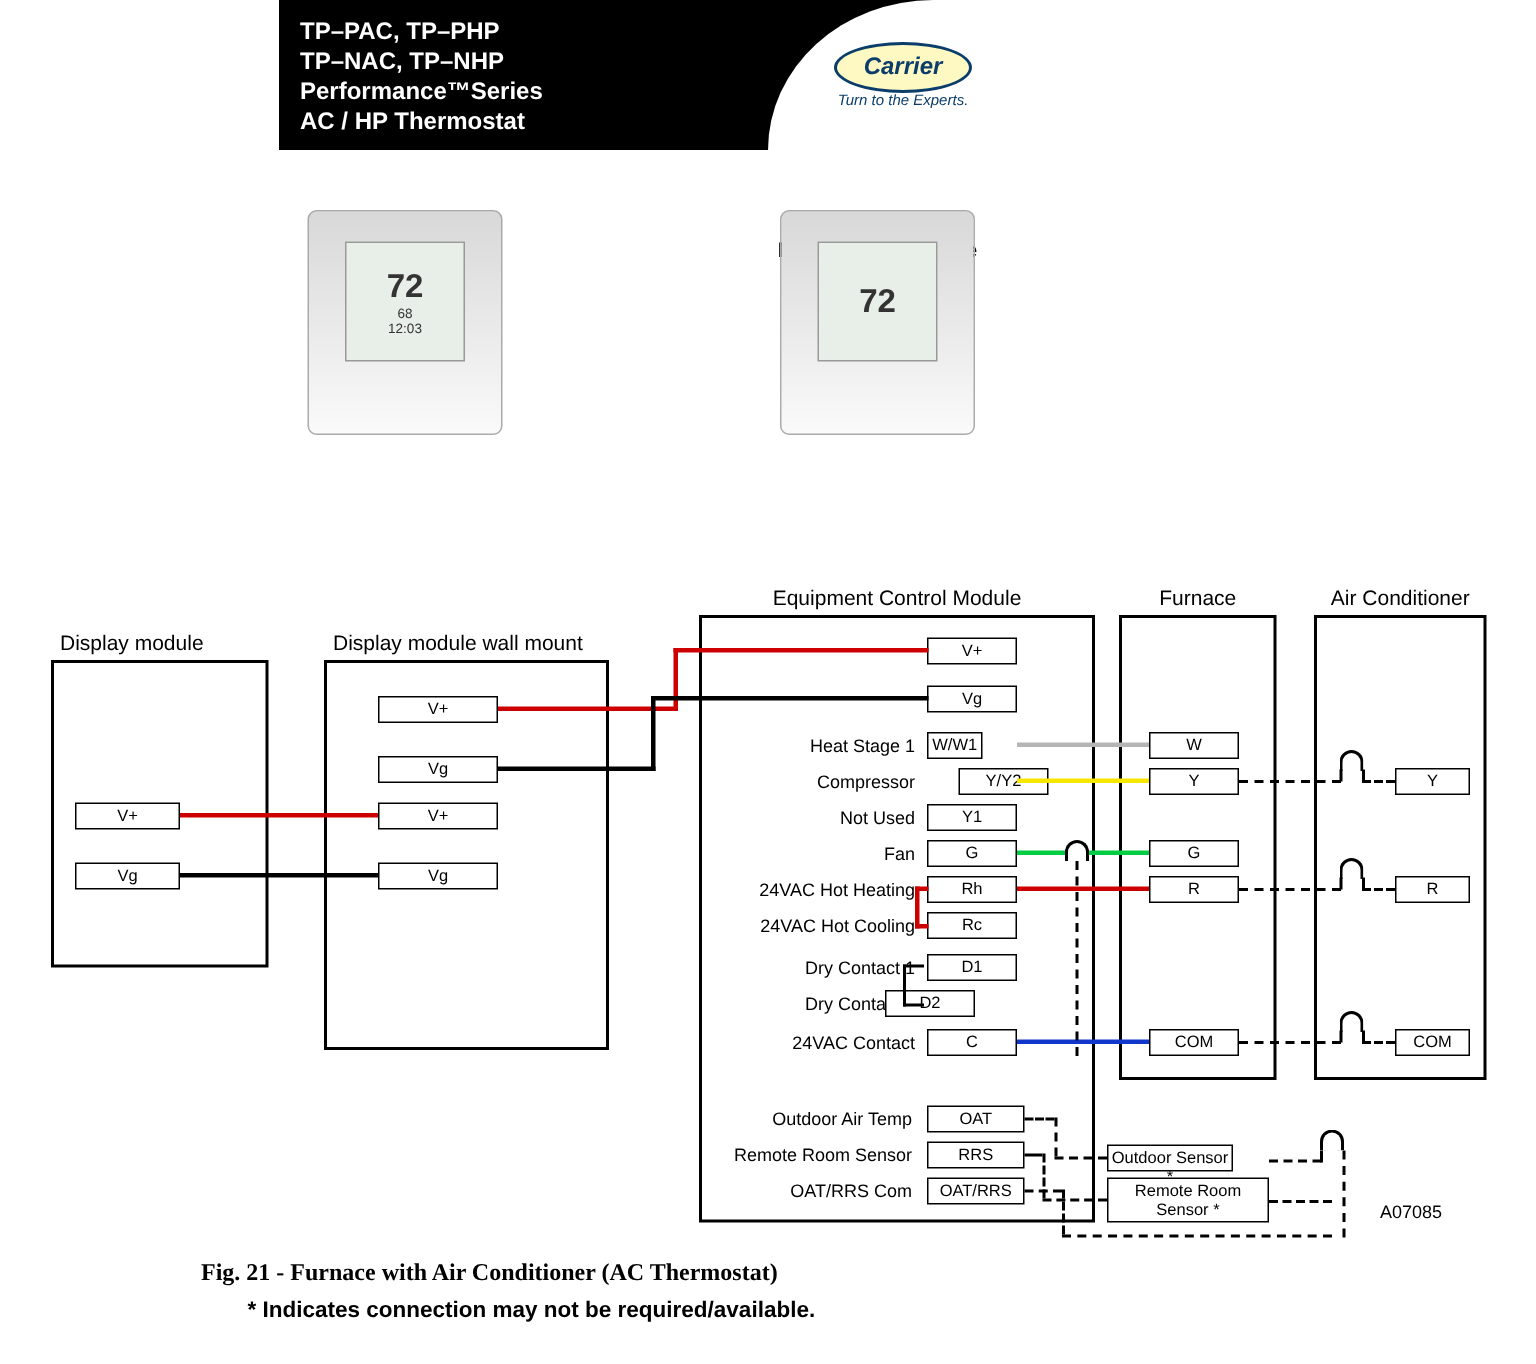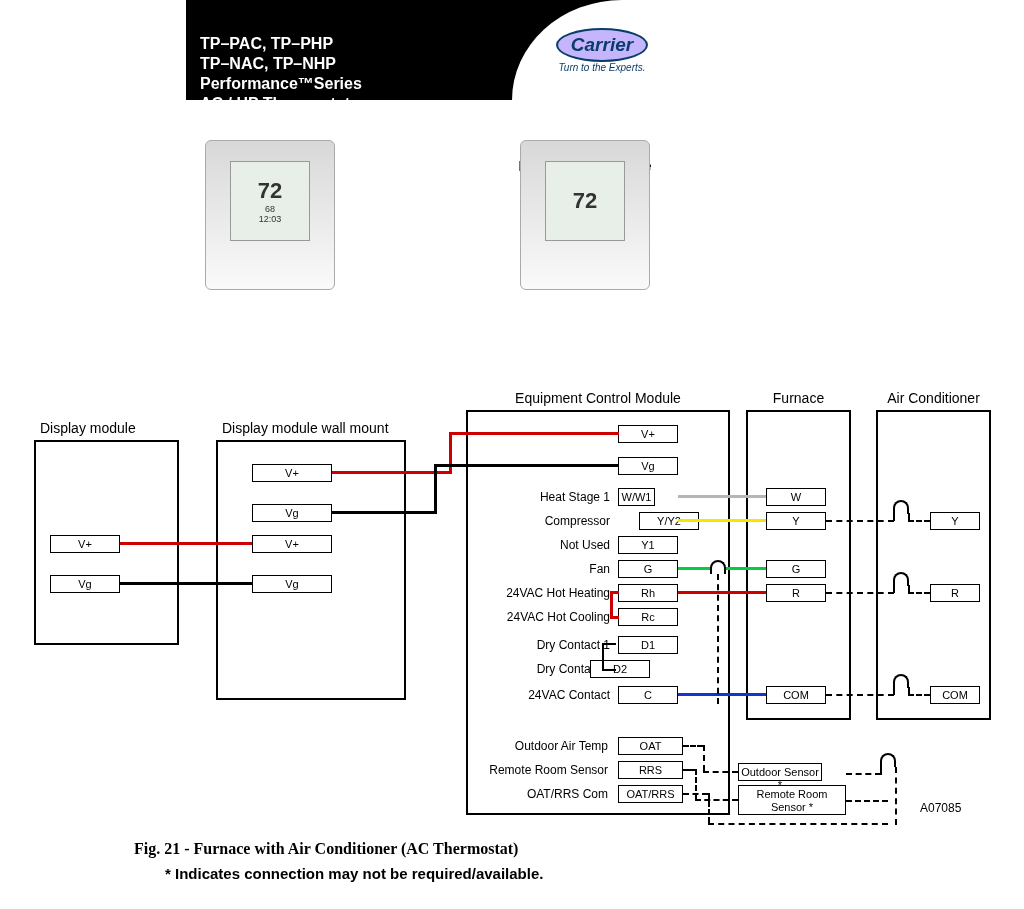--- a/index.html
+++ b/index.html
@@ -20,21 +20,20 @@
     width: 506px;
     height: 100px;
     background: #000;
   }
   .header-text {
     color: #fff;
     font-weight: bold;
     padding: 12px 14px;
     line-height: 1.25;
     font-size: 16px;
-    margin-top: 22px;
   }
   .header-swoosh {
     position: absolute;
     right: 0;
     top: 0;
     width: 180px;
     height: 100px;
     background: #fff;
     border-top-left-radius: 110px 100px;
     display: flex;
@@ -46,22 +45,22 @@
     width: 92px;
     height: 34px;
     border: 2px solid #0b3d6b;
     border-radius: 50%;
     display: flex;
     align-items: center;
     justify-content: center;
     font-style: italic;
     font-weight: bold;
     color: #0b3d6b;
-    font-size: 19px;
-    background: #c4b5fd;
+    font-size: 16px;
+    background: #fef9c3;
   }
   .tagline { font-size: 10px; color: #0b3d6b; margin-top: 0; font-style: italic; }
 
   .thermostat {
     position: absolute;
     width: 130px;
     height: 150px;
     background: linear-gradient(#d8d8d8, #fafafa);
     border: 1px solid #aaa;
     border-radius: 6px;

